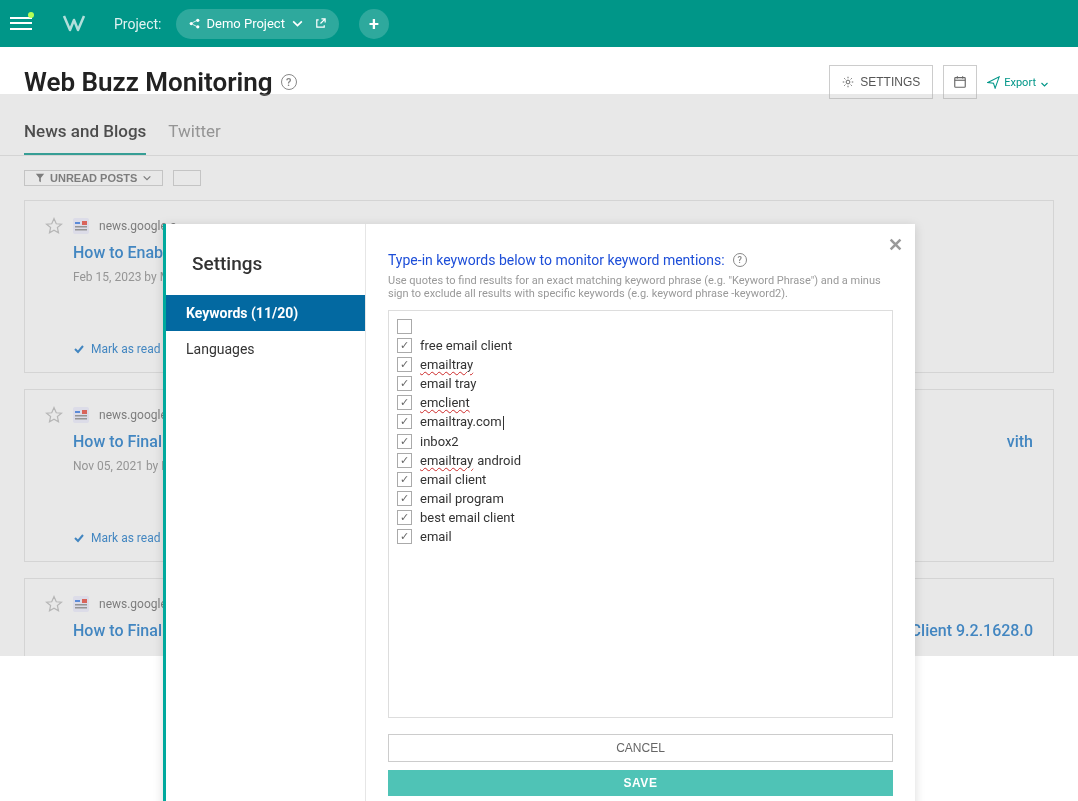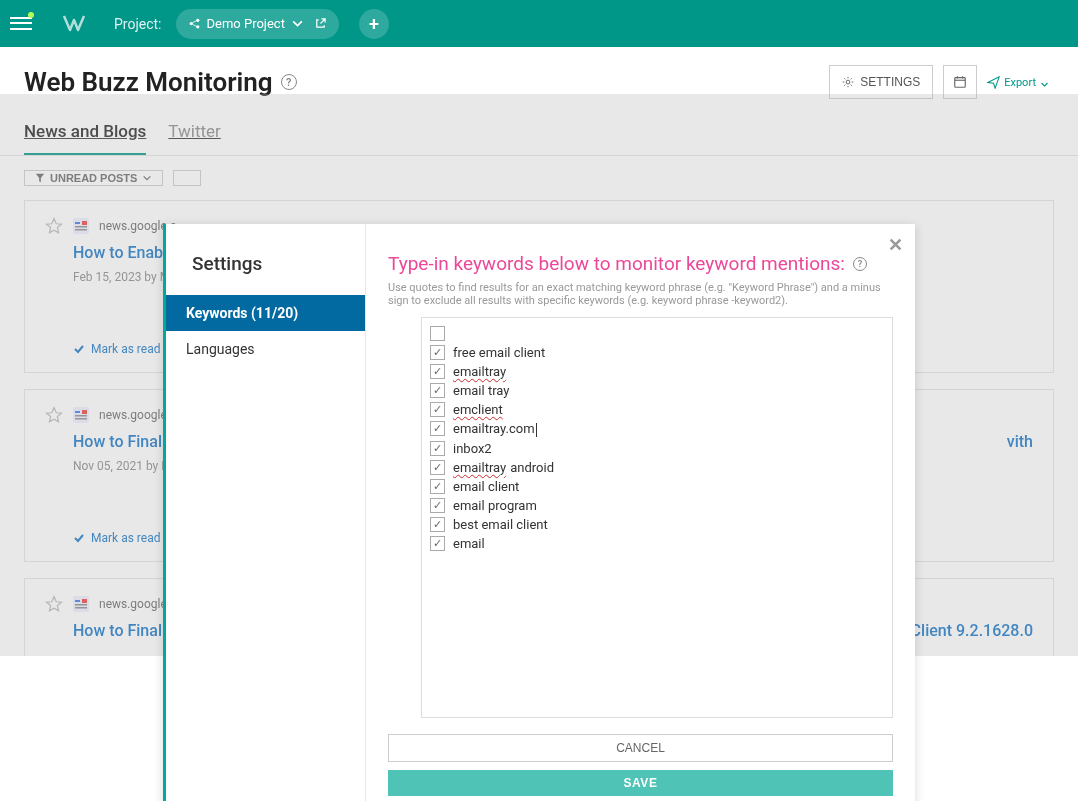--- a/index.html
+++ b/index.html
@@ -22,21 +22,21 @@
 .page-header { padding: 18px 29px 0 24px; display:flex; align-items:center; justify-content:space-between;}
 .page-title-wrap { display:flex; align-items:center; gap:8px;}
 .page-title { font-size: 26px; font-weight: 600; color:#222;}
 .help-ico { width:16px; height:16px; border:1.8px solid #888; color:#888; border-radius:50%; display:inline-flex; align-items:center; justify-content:center; font-size:11px; font-weight:600;}
 .header-actions { display:flex; gap:10px; align-items:center;}
 .btn-outline { border:1px solid #ccc; background:#fff; color:#555; height:34px; padding:0 12px; font-size:12px; display:flex; align-items:center; gap:6px; cursor:pointer; }
 .btn-outline.square { width:34px; padding:0; justify-content:center;}
 .export-link { color:#009688; display:flex; align-items:flex-end; gap:4px; font-size:11px; cursor:pointer;}
 
 
-.tabs { display:flex; gap: 22px; padding: 22px 24px 0 24px; border-bottom:1px solid #e2e2e2;text-decoration:underline; }
+.tabs { display:flex; gap: 22px; padding: 22px 24px 0 24px; border-bottom:1px solid #e2e2e2; }
 .tab { padding: 0 0 12px 0; font-size: 17px; color:#888; cursor:pointer; border-bottom: 2.5px solid transparent;}
 .tab.active { color:#222; border-bottom-color:#009688; font-weight:500;}
 
 
 .sub-toolbar { padding: 14px 24px; display:flex; gap:10px;}
 .filter-btn { border:1px solid #ccc; background:#fff; color:#666; height:16px; padding:0 10px; font-size:11px; display:flex; align-items:center; gap:5px; cursor:pointer; font-weight:600;}
 .filter-btn svg { width:10px; height:10px;}
 
 
 .posts { padding: 0 24px;}
@@ -51,23 +51,23 @@
 .mark-read { font-size:12px; color:#1273c7; display:flex; align-items:center; gap:6px; margin-top:58px; cursor:pointer; margin-left:28px;}
 .mark-read svg { width:12px; height:12px;}
 .modal { width: 752px; background:#fff; margin-top: 0; height: 620px; display:flex; position:relative; border-left:3px solid #00a99d; box-shadow: 0 2px 10px rgba(0,0,0,0.15);}
 .modal .close { position:absolute; top:10px; right:12px; color:#999; font-size:18px; cursor:pointer; font-weight:600;}
 .modal-sidebar { width:200px; border-right:1px solid #e6e6e6; padding-top:28px;}
 .modal-sidebar h2 { font-size:19px; font-weight:500; padding:0 26px 20px 26px;}
 .ms-item { padding: 10px 20px; font-size:14px; cursor:pointer;}
 .ms-item.active { background:#0369a1; color:#fff;font-weight:bold;}
 .modal-main { flex:1; padding: 28px 22px 18px 22px; display:flex; flex-direction:column;}
 .mm-label-row { display:flex; align-items:center; gap:8px; margin-bottom:6px;}
-.mm-label { font-size:19px; color:#ec4899;}
+.mm-label { font-size:14px; color:#1d4ed8;}
 .mm-help { font-size:11px; color:#999;}
-.keyword-box { border:1px solid #ddd; flex:1; overflow:auto; padding:6px 8px;margin-left:33px;}
+.keyword-box { border:1px solid #ddd; flex:1; overflow:auto; padding:6px 8px;}
 .kw-row { display:flex; align-items:center; gap:8px; padding:2px 0;}
 .kw-cb { width:15px; height:15px; border:1px solid #aaa; display:inline-flex; align-items:center; justify-content:center; font-size:11px; color:#666; cursor:pointer; flex-shrink:0;}
 .kw-cb.checked::before { content:"✓"; }
 .kw-text { font-size:13px; color:#333;}
 .kw-text.spell { text-decoration: underline wavy #cc2a2a 1px; text-underline-offset: 2px;}
 .kw-text.cursor::after { content:""; display:inline-block; width:1px; height:14px; background:#333; vertical-align:middle; margin-left:1px;}
 .modal-footer { display:flex; justify-content:flex-end; gap:8px; padding-top:16px;flex-direction:column;}
 .btn-cancel { border:1px solid #ccc; background:#fff; color:#666; padding:6px 16px; font-size:12px; cursor:pointer;}
 .btn-save { background:#4fc3b6; color:#fff; border:none; padding:6px 20px; font-size:12px; font-weight:600; cursor:pointer; letter-spacing:0.5px;}
 

